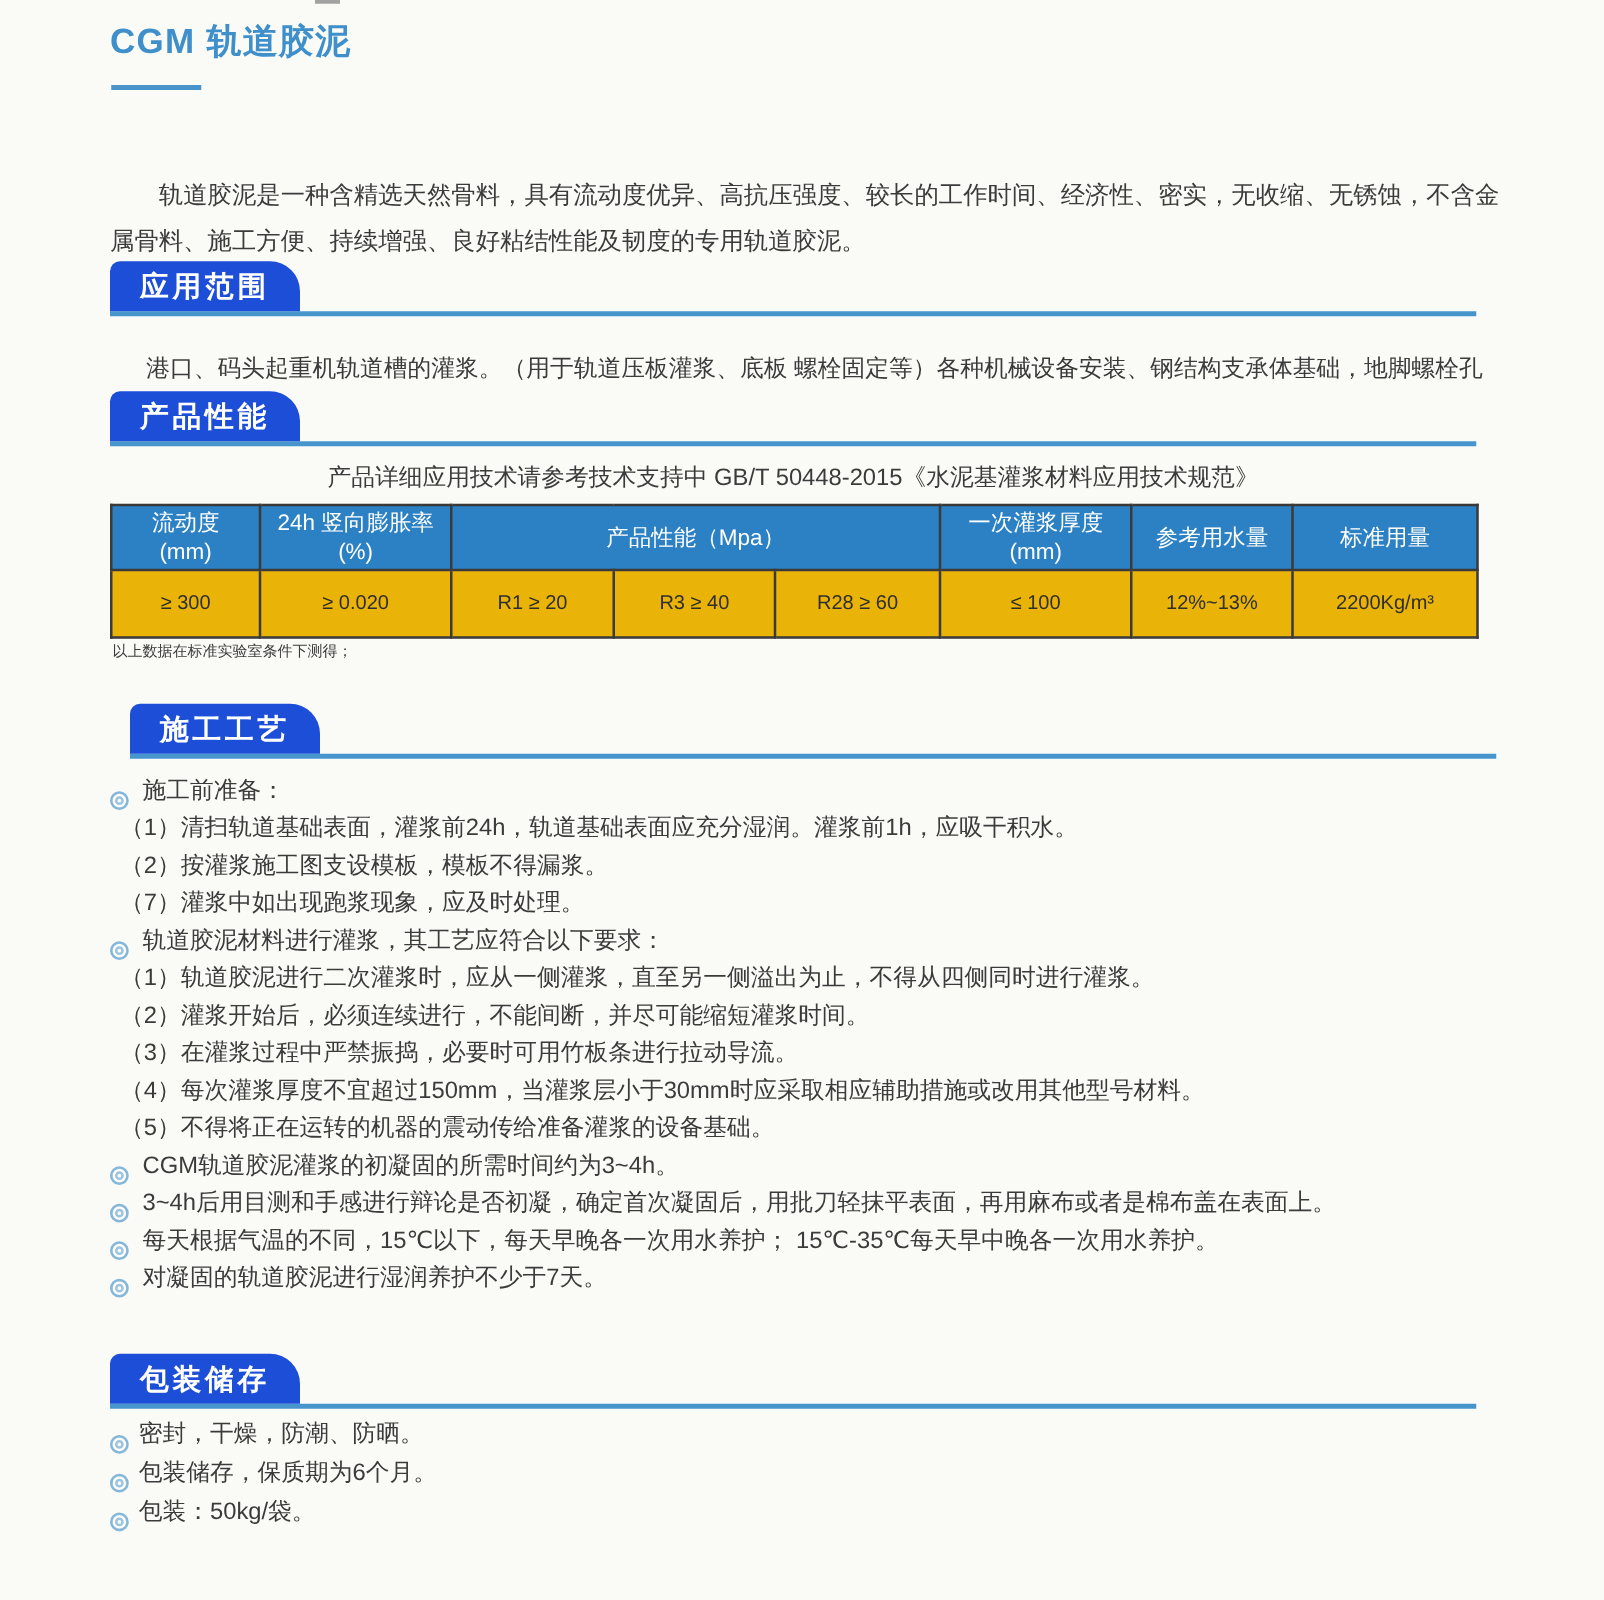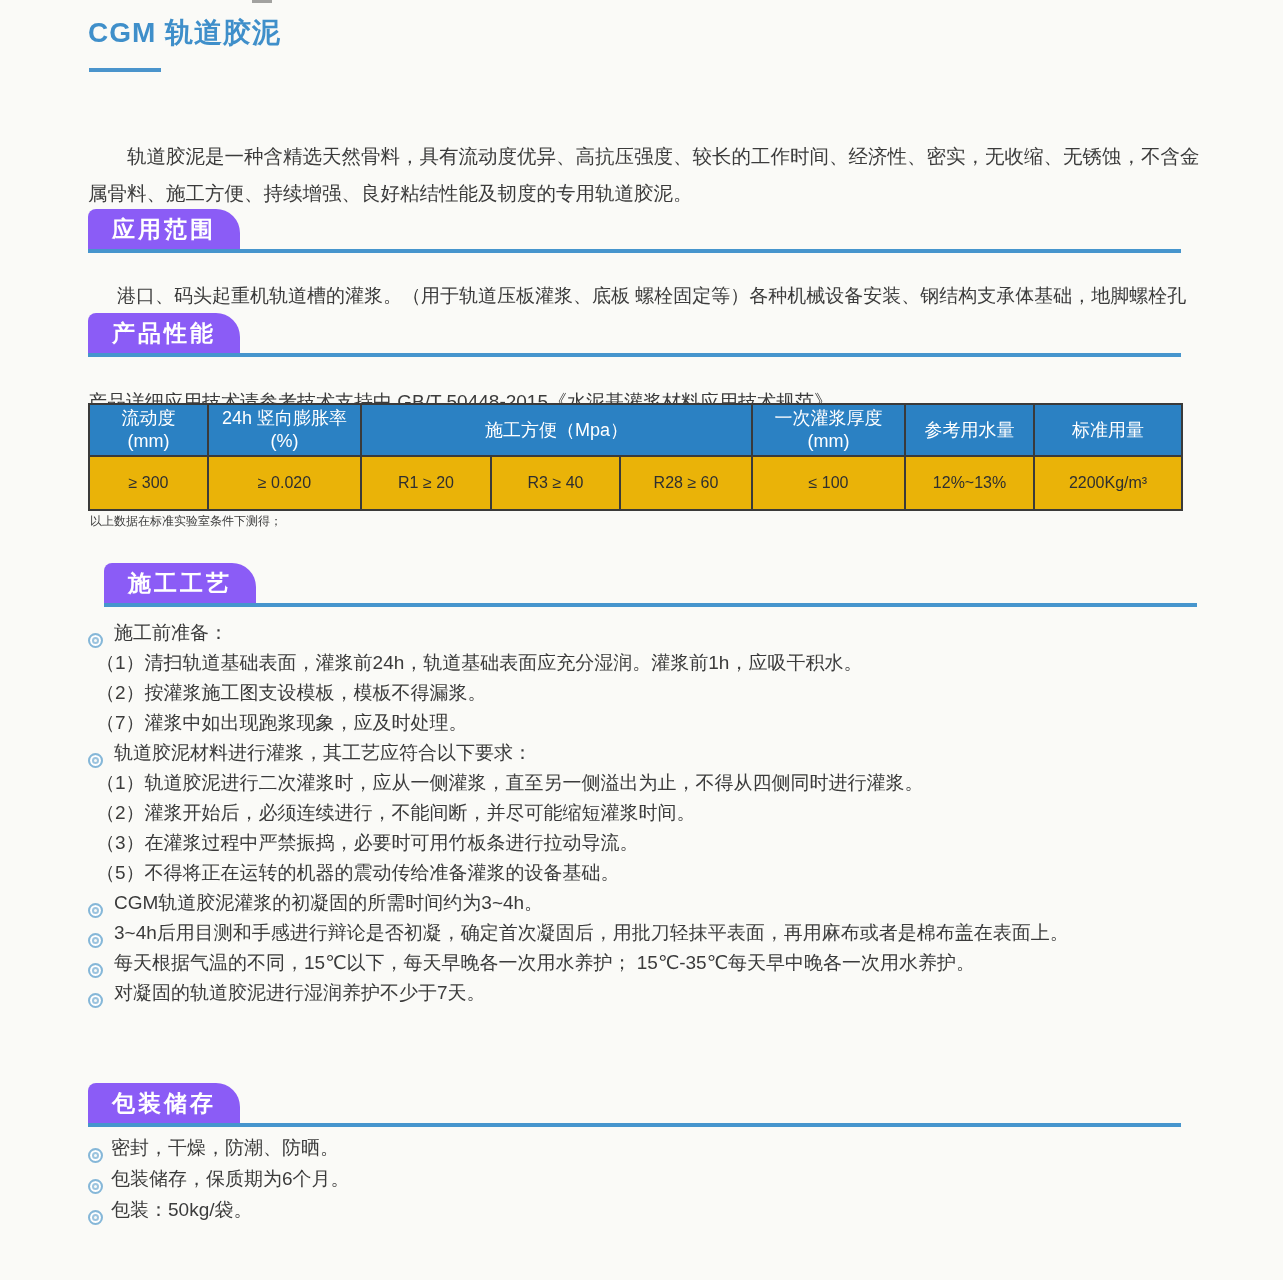--- a/index.html
+++ b/index.html
@@ -25,33 +25,33 @@
     position:absolute; top:118px; left:0; width:1122px;
     font-size:19.5px; line-height:37px; text-indent:39px; color:#3b3b3b;
   }
 
   .section-bar {
     position:absolute; left:0; width:1093px;
     border-bottom:4px solid #4695cd;
   }
   .section-tab {
     display:inline-block; width:152px; height:40px; line-height:40px;
-    background:#8b5cf6; color:#ffffff; text-align:center;
+    background:#1d4ed8; color:#ffffff; text-align:center;
     font-size:23px; font-weight:bold; letter-spacing:3px;
     border-radius:8px 24px 0 0;
   }
 
   .app-body {
     position:absolute; top:262px; left:0; width:1105px;
     font-size:19px; line-height:30px; text-indent:29px;
   }
 
   .reference {
     position:absolute; top:369px; left:0; width:1093px;
-    text-align:left; font-size:19px;margin-top:20px;
+    text-align:center; font-size:19px;
   }
 
   table.perf {
     position:absolute; top:403px; left:0;
     width:1093px; border-collapse:collapse; table-layout:fixed;
   }
   table.perf th, table.perf td {
     border:2px solid #3a3a3a; text-align:center; padding:0;
   }
   table.perf thead th {
@@ -118,21 +118,21 @@
       <col style="width:153px">
         <col style="width:129px">
         <col style="width:148px">
     </colgroup>
     <thead>
       <tr>
         <th>流动度
 (mm)</th>
         <th>24h 竖向膨胀率
 (%)</th>
-        <th colspan="3">施工方便（Mpa）</th>
+        <th colspan="3">产品性能（Mpa）</th>
         <th>一次灌浆厚度
 (mm)</th>
         <th>参考用水量</th>
         <th>标准用量</th>
       </tr>
     </thead>
     <tbody>
       <tr>
         <td>≥ 300</td>
         <td>≥ 0.020</td>
@@ -172,20 +172,23 @@
     <div class="li num">
         <span>（1）轨道胶泥进行二次灌浆时，应从一侧灌浆，直至另一侧溢出为止，不得从四侧同时进行灌浆。</span>
       </div>
     <div class="li num">
         <span>（2）灌浆开始后，必须连续进行，不能间断，并尽可能缩短灌浆时间。</span>
       </div>
     <div class="li num">
         <span>（3）在灌浆过程中严禁振捣，必要时可用竹板条进行拉动导流。</span>
       </div>
     <div class="li num">
+        <span>（4）每次灌浆厚度不宜超过150mm，当灌浆层小于30mm时应采取相应辅助措施或改用其他型号材料。</span>
+      </div>
+    <div class="li num">
         <span>（5）不得将正在运转的机器的震动传给准备灌浆的设备基础。</span>
       </div>
     <div class="li">
         <span class="ring"></span>
         <span>CGM轨道胶泥灌浆的初凝固的所需时间约为3~4h。</span>
       </div>
     <div class="li">
         <span class="ring"></span>
         <span>3~4h后用目测和手感进行辩论是否初凝，确定首次凝固后，用批刀轻抹平表面，再用麻布或者是棉布盖在表面上。</span>
       </div>

